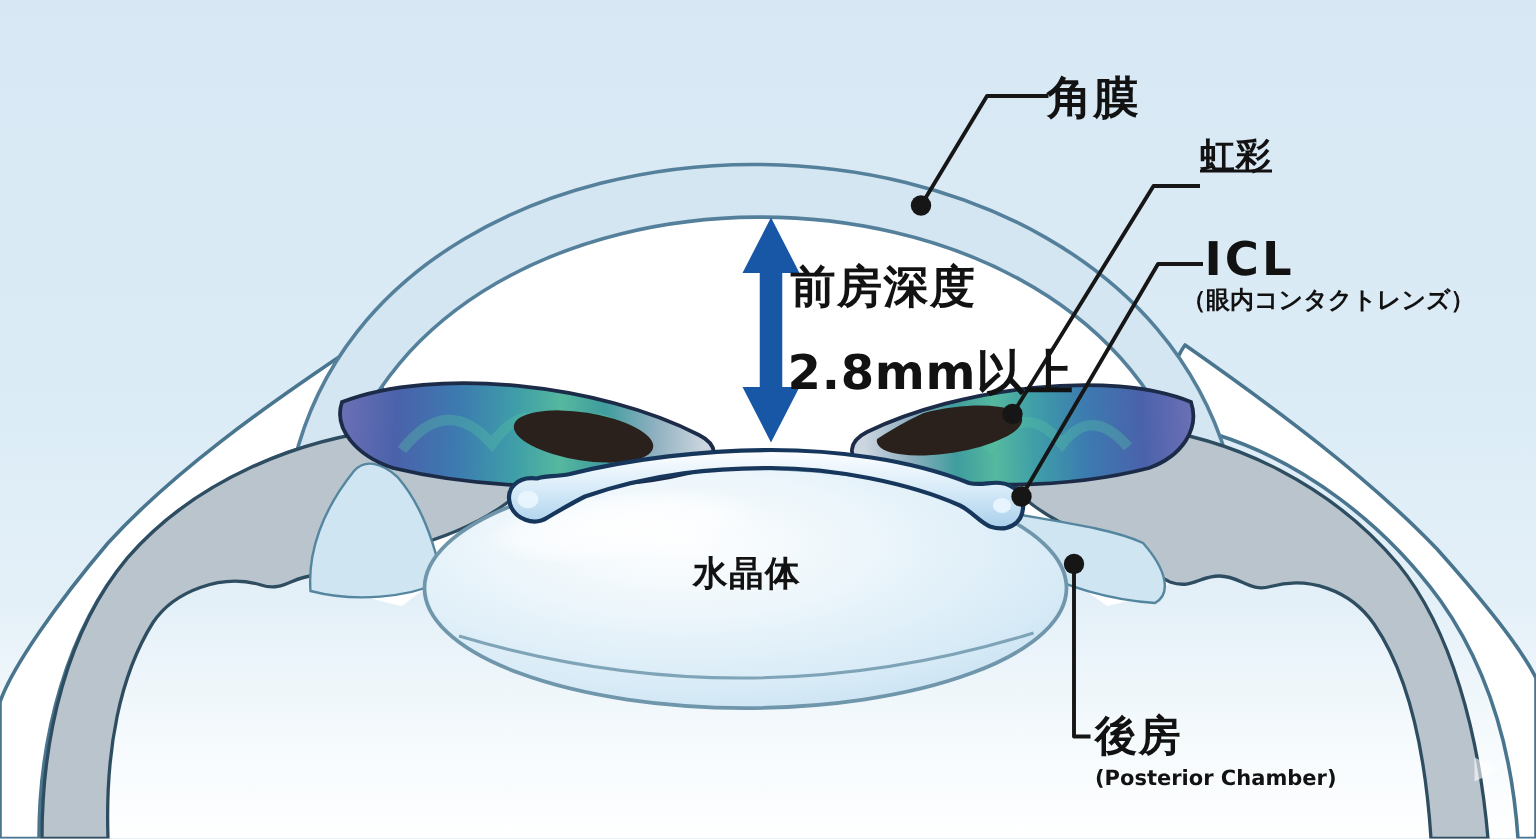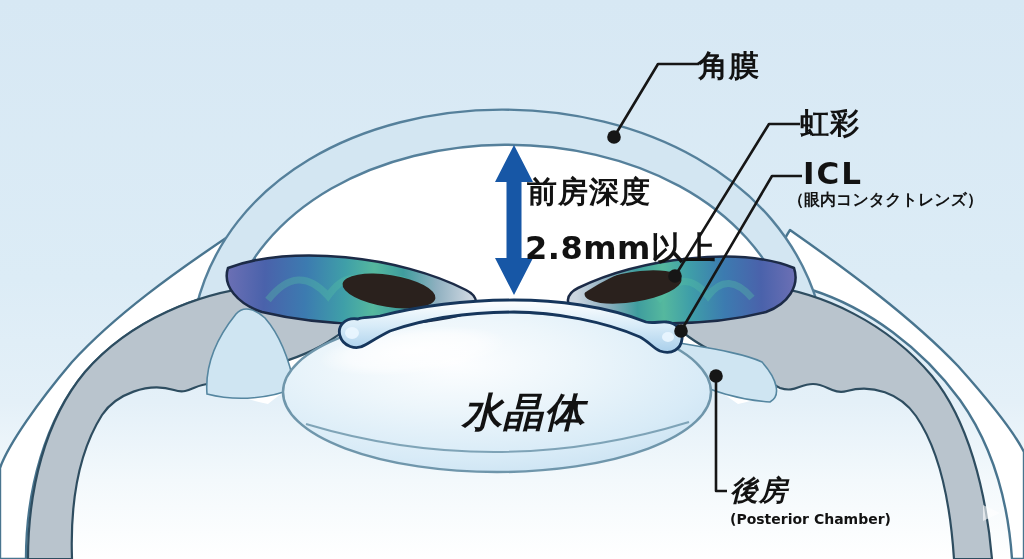--- a/index.html
+++ b/index.html
@@ -8,27 +8,27 @@
     font-family:"DejaVu Sans","Liberation Sans",sans-serif;
     background:#dcebf5;
   }
   #stage{position:relative;width:857px;height:559px;}
   #art{position:absolute;left:0;top:0;}
   .lbl{
     position:absolute;font-weight:700;color:#121212;line-height:1.05;
     white-space:nowrap;letter-spacing:1px;
   }
   .lbl-cornea   {left:698px;top:50px; font-size:30px;}
-  .lbl-iris     {left:800px;top:108px;font-size:29px;}
+  .lbl-iris     {left:800px;top:92px;font-size:23px;text-decoration:underline;}
   .lbl-icl      {left:803px;top:157px;font-size:31px;letter-spacing:2px;text-align:center;}
   .lbl-icl-sub  {left:788px;top:192px;font-size:16px;letter-spacing:0;}
   .lbl-depth1   {left:527px;top:176px;font-size:30px;}
   .lbl-depth2   {left:525px;top:212px;font-size:32px;letter-spacing:0.5px;margin-top:20px;}
-  .lbl-lens     {left:462px;top:391px;font-size:40px;font-style:italic;}
-  .lbl-post     {left:730px;top:476px;font-size:28px;font-style:italic;}
+  .lbl-lens     {left:462px;top:371px;font-size:23px;}
+  .lbl-post     {left:730px;top:476px;font-size:28px;}
   .lbl-post-sub {left:730px;top:512px;font-size:14px;letter-spacing:0;}
 </style>
 </head>
 <body>
 
 <div id="stage">
 
   <svg id="art" width="1024" height="559" viewBox="0 0 1024 559" xmlns="http://www.w3.org/2000/svg">
     <defs>
       <linearGradient id="bgGrad" x1="0" y1="0" x2="0" y2="1">

